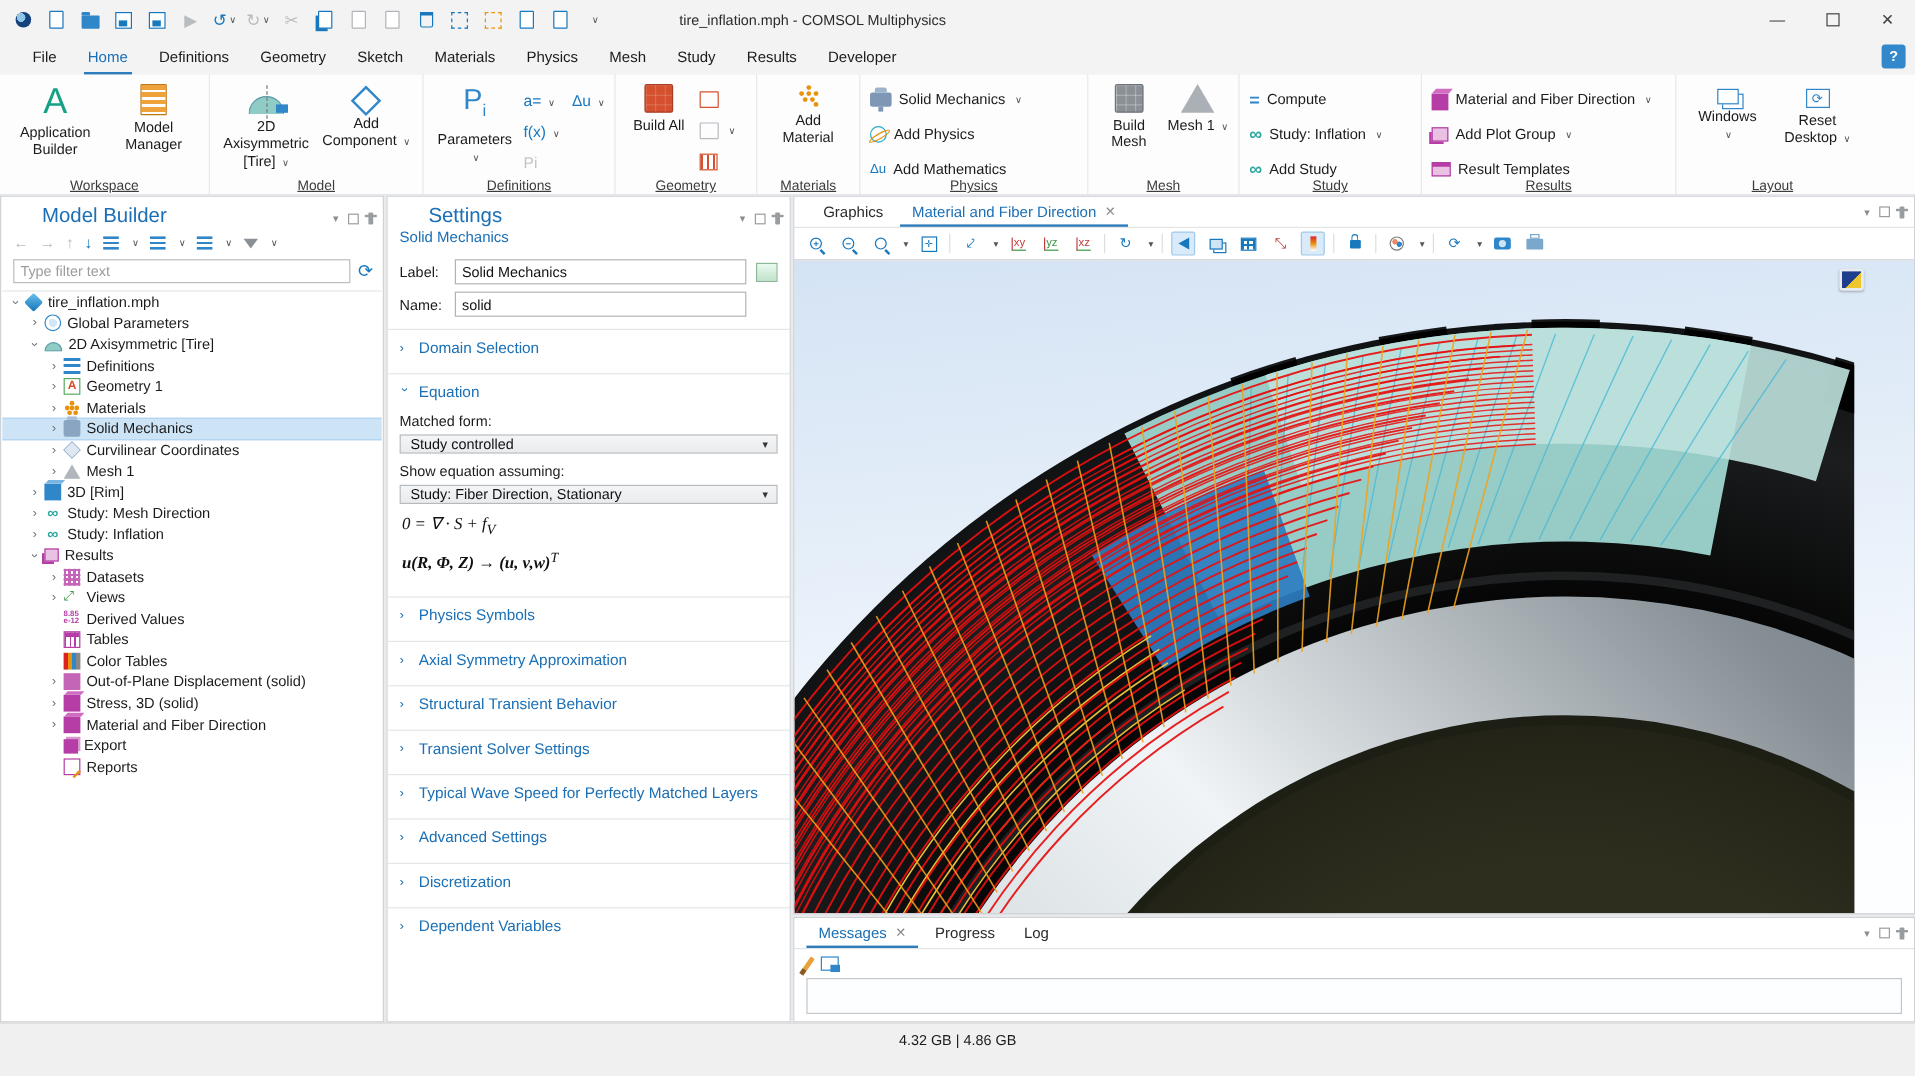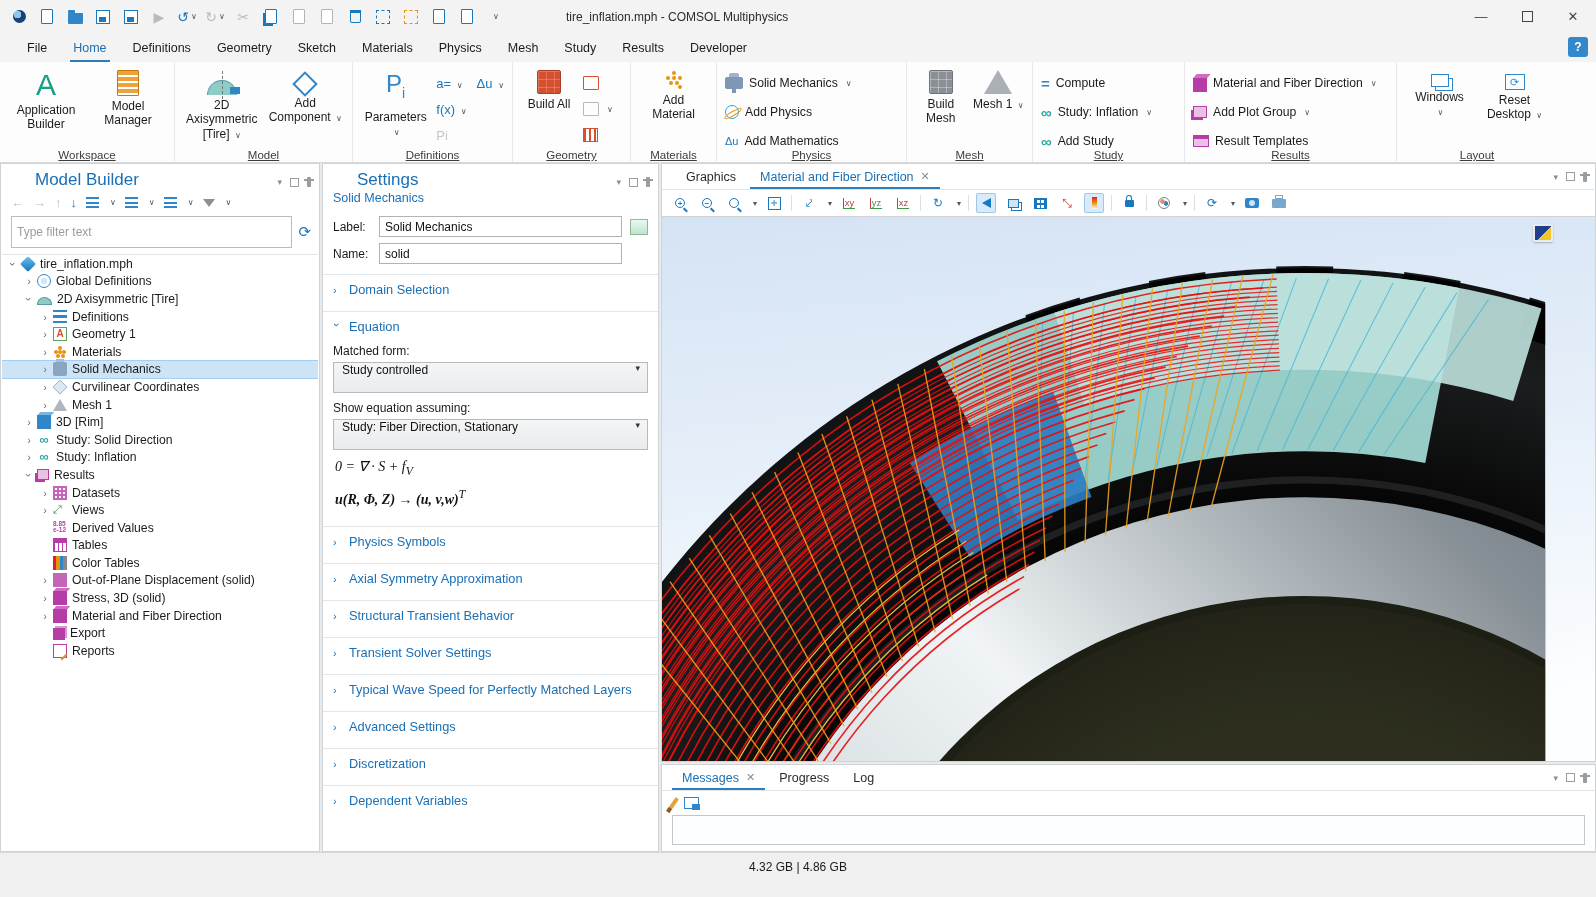--- a/index.html
+++ b/index.html
@@ -92,21 +92,21 @@
   .sqico { width:9px; height:9px; border:1.5px solid #9a9da0; }
   .pinico { width:4px; height:10px; background:#9a9da0; border-radius:1px; position:relative; }
   .pinico:after { content:""; position:absolute; left:-3px; top:2px; width:10px; height:2px; background:#9a9da0; }
 
   
   .mb-toolbar { display:flex; align-items:center; gap:9px; padding:5px 8px 4px 10px; color:#1878be; font-size:13px; }
   .mb-toolbar .dis { color:#b9bcbf; }
   .bars { width:13px; height:11px; background:repeating-linear-gradient(#2f86c8 0 2px, transparent 2px 4.5px); }
   .funnel { width:0; height:0; border-left:6px solid transparent; border-right:6px solid transparent; border-top:8px solid #8a9096; }
   .filter-row { display:flex; align-items:center; gap:6px; padding:2px 8px 6px 10px; }
-  .filter-input { flex:1; height:32px; border:1px solid #b9bdc1; padding:0 5px; font-size:12px; color:#333; background:#fff; }
+  .filter-input { flex:1; height:20px; border:1px solid #b9bdc1; padding:0 5px; font-size:12px; color:#333; background:#fff; }
   .filter-input::placeholder { color:#9a9da0; }
   .refresh { color:#1878be; font-size:15px; }
   .tree { flex:1; overflow:hidden; border-top:1px solid #e4e6e8; margin:0 1px; padding-top:0; }
   .trow { display:flex; align-items:center; height:17.6px; white-space:nowrap; }
   .trow.sel { background:#cde4f7; outline:1px solid #a5cdef; }
   .chev { width:14px; text-align:center; color:#6d7276; font-size:11px; flex:0 0 auto; }
   .chev.open { transform:rotate(90deg); }
   .ti { width:14px; height:14px; margin:0 5px 0 1px; flex:0 0 auto; position:relative; }
   .tlabel { font-size:12.2px; color:#1c1c1c; }
 
@@ -141,21 +141,21 @@
   .lbl-row { display:flex; align-items:center; gap:8px; padding:3px 10px; }
   .lbl-cap { width:38px; color:#1b1b1b; }
   .txt-input { flex:1; height:21px; border:1px solid #b0b4b8; padding:0 5px; font-size:12px; background:#fff; color:#111; }
   .rename-btn { width:18px; height:16px; border:1px solid #8fb89a; background:linear-gradient(#eafaf0,#bfe3cb); position:relative; }
   .sect { border-top:1px solid #e3e7ea; margin-top:7px; }
   .sect-h { display:flex; align-items:center; gap:8px; padding:7px 10px; color:#1a6fb5; font-size:12.8px; }
   .sect-h .schev { color:#1a6fb5; font-size:11px; width:8px; }
   .sect-h .schev.open { transform:rotate(90deg); }
   .sect-body { padding:0 10px 10px 10px; }
   .form-cap { padding:3px 0 4px; color:#1b1b1b; }
-  .combo { height:31px; background:linear-gradient(#f4f5f6,#e9ebed); border:1px solid #b6babd; display:flex; padding:0 8px; color:#111; position:relative; }
+  .combo { height:16px; background:linear-gradient(#f4f5f6,#e9ebed); border:1px solid #b6babd; display:flex; align-items:center; padding:0 8px; color:#111; position:relative; }
   .combo:after { content:"▾"; position:absolute; right:7px; color:#333; font-size:9px; }
   .eq { font-family:"Liberation Serif", serif; font-style:italic; font-size:14px; padding:8px 2px 2px; color:#111; }
   .eq b { font-style:italic; }
 
   
   .gfx-tabsbar { height:27px; display:flex; align-items:stretch; background:#fff; border:1px solid #cfd3d6; border-bottom:1px solid #e2e4e6; position:relative; padding-left:12px; }
   .gtab { display:flex; align-items:center; gap:7px; padding:0 12px; font-size:12.5px; color:#2b2b2b; position:relative; }
   .gtab.active { color:#1a6fb5; }
   .gtab.active:after { content:""; position:absolute; left:2px; right:2px; bottom:0; height:2.5px; background:#2d7dbd; }
   .closex { color:#8a8d90; font-size:11px; }
@@ -458,21 +458,21 @@
       </div>
       <div class="tree">
         <div class="trow" style="padding-left:4px">
             <span class="chev open">›</span>
             <span class="ti i-mph"></span>
             <span class="tlabel">tire_inflation.mph</span>
           </div>
         <div class="trow" style="padding-left:20px">
             <span class="chev">›</span>
             <span class="ti i-globe"></span>
-            <span class="tlabel">Global Definitions</span>
+            <span class="tlabel">Global Parameters</span>
           </div>
         <div class="trow" style="padding-left:20px">
             <span class="chev open">›</span>
             <span class="ti i-axi2"></span>
             <span class="tlabel">2D Axisymmetric [Tire]</span>
           </div>
         <div class="trow" style="padding-left:36px">
             <span class="chev">›</span>
             <span class="ti i-defs"></span>
             <span class="tlabel">Definitions</span>
@@ -510,21 +510,21 @@
             <span class="tlabel">Mesh 1</span>
           </div>
         <div class="trow" style="padding-left:20px">
             <span class="chev">›</span>
             <span class="ti i-3d"></span>
             <span class="tlabel">3D [Rim]</span>
           </div>
         <div class="trow" style="padding-left:20px">
             <span class="chev">›</span>
             <span class="ti i-study">∞</span>
-            <span class="tlabel">Study: Solid Direction</span>
+            <span class="tlabel">Study: Mesh Direction</span>
           </div>
         <div class="trow" style="padding-left:20px">
             <span class="chev">›</span>
             <span class="ti i-study">∞</span>
             <span class="tlabel">Study: Inflation</span>
           </div>
         <div class="trow" style="padding-left:20px">
             <span class="chev open">›</span>
             <span class="ti i-res"></span>
             <span class="tlabel">Results</span>

